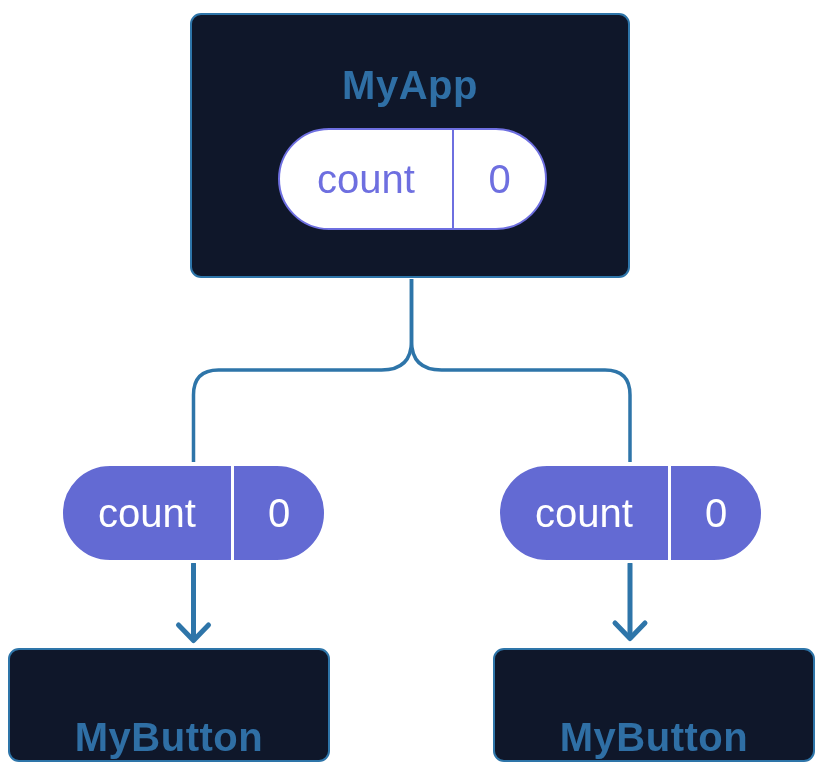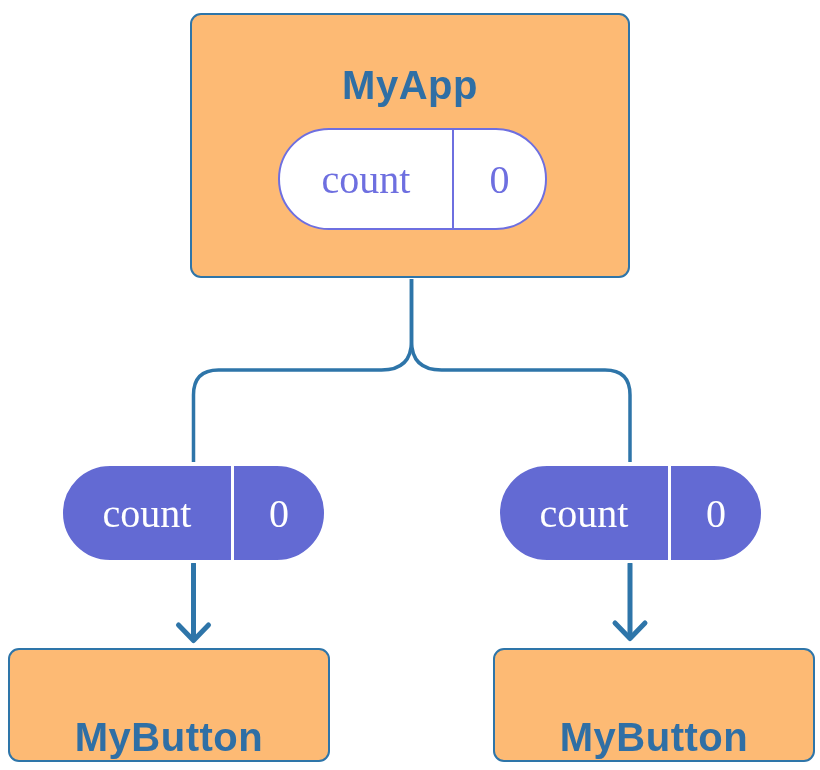--- a/index.html
+++ b/index.html
@@ -13,21 +13,21 @@
   }
   .wires {
     position: absolute;
     left: 0; top: 0;
     width: 820px; height: 770px;
     pointer-events: none;
   }
   .node-box {
     position: absolute;
     box-sizing: border-box;
-    background: #fdba74;
+    background: #0f172a;
     border: 2.5px solid #2e75a9;
     border-radius: 11px;
   }
   .root-box   { left: 190px; top: 13px;  width: 440px; height: 265px; }
   .child-box  { display: flex; align-items: flex-end; justify-content: center; }
   .child-box.left  { left: 8px;   top: 648px; width: 322px; height: 114px; }
   .child-box.right { left: 493px; top: 648px; width: 322px; height: 114px; }
   .node-title {
     color: #2f6fa5;
     font-size: 40px;
@@ -42,21 +42,20 @@
     text-align: center;
   }
   .pill {
     position: absolute;
     box-sizing: border-box;
     display: flex;
     align-items: stretch;
     font-size: 40px;
     border-radius: 60px;
     overflow: hidden;
-    font-family: Liberation Serif, serif;
   }
   .pill .seg {
     display: flex;
     align-items: center;
     justify-content: center;
     white-space: nowrap;
   }
   .pill.outline {
     left: 278px; top: 128px;
     width: 269px; height: 102px;

